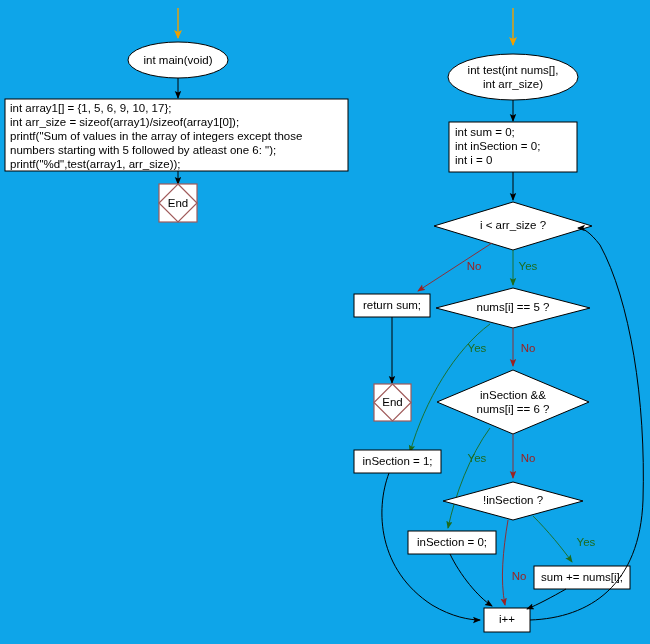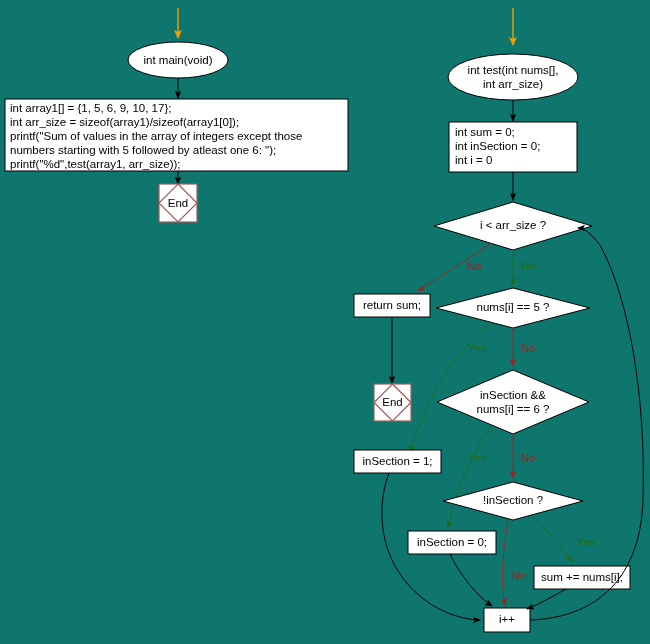--- a/index.html
+++ b/index.html
@@ -4,21 +4,21 @@
 <style>
   html, body {
     margin: 0;
     padding: 0;
     background: #ffffff;
   }
   #flowchart-root {
     position: relative;
     width: 650px;
     height: 644px;
-    background: #0f766e;
+    background: #0ea5e9;
     font-family: "Liberation Sans", sans-serif;
   }
   svg#flow-svg {
     position: absolute;
     left: 0;
     top: 0;
     width: 650px;
     height: 644px;
     display: block;
   }

